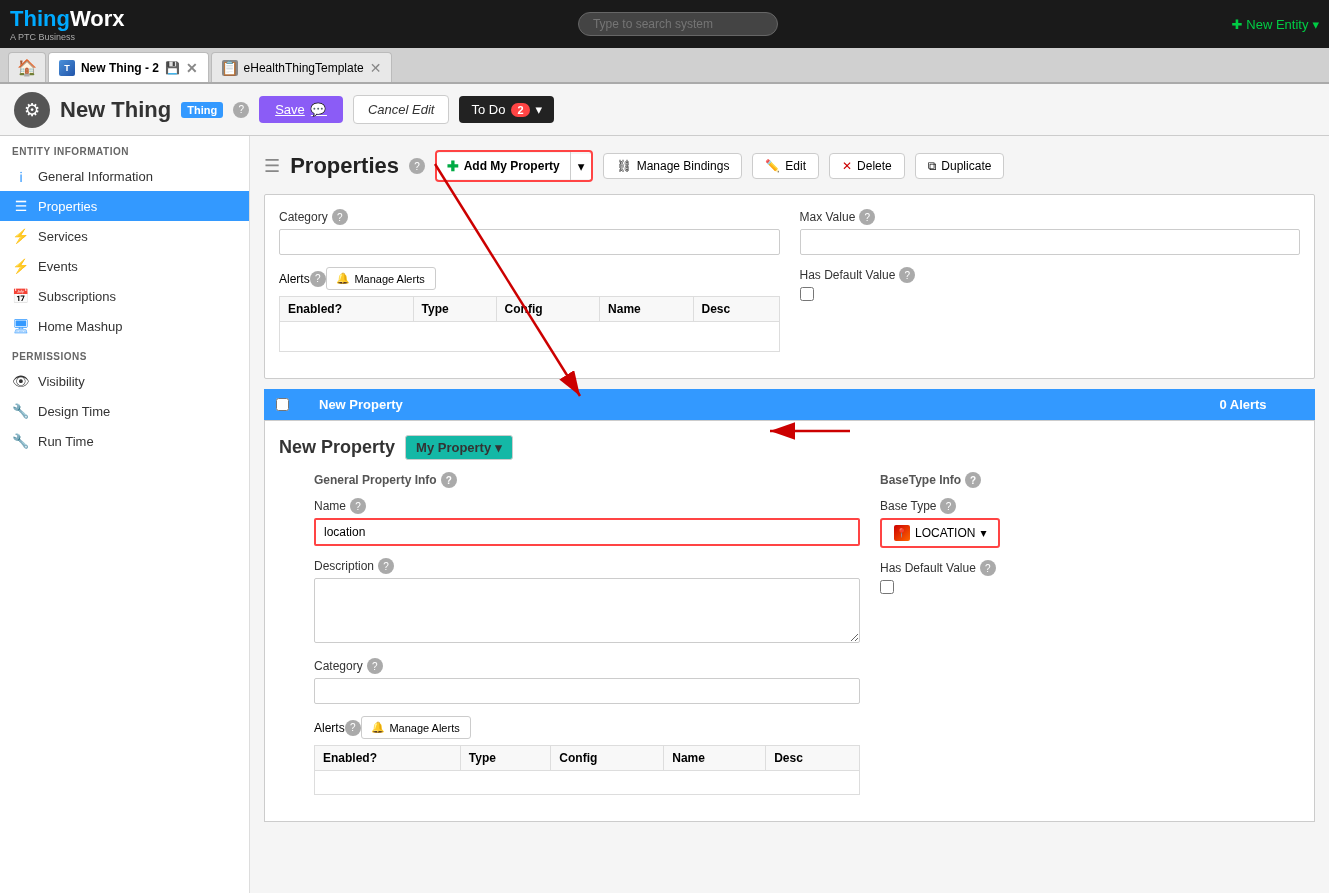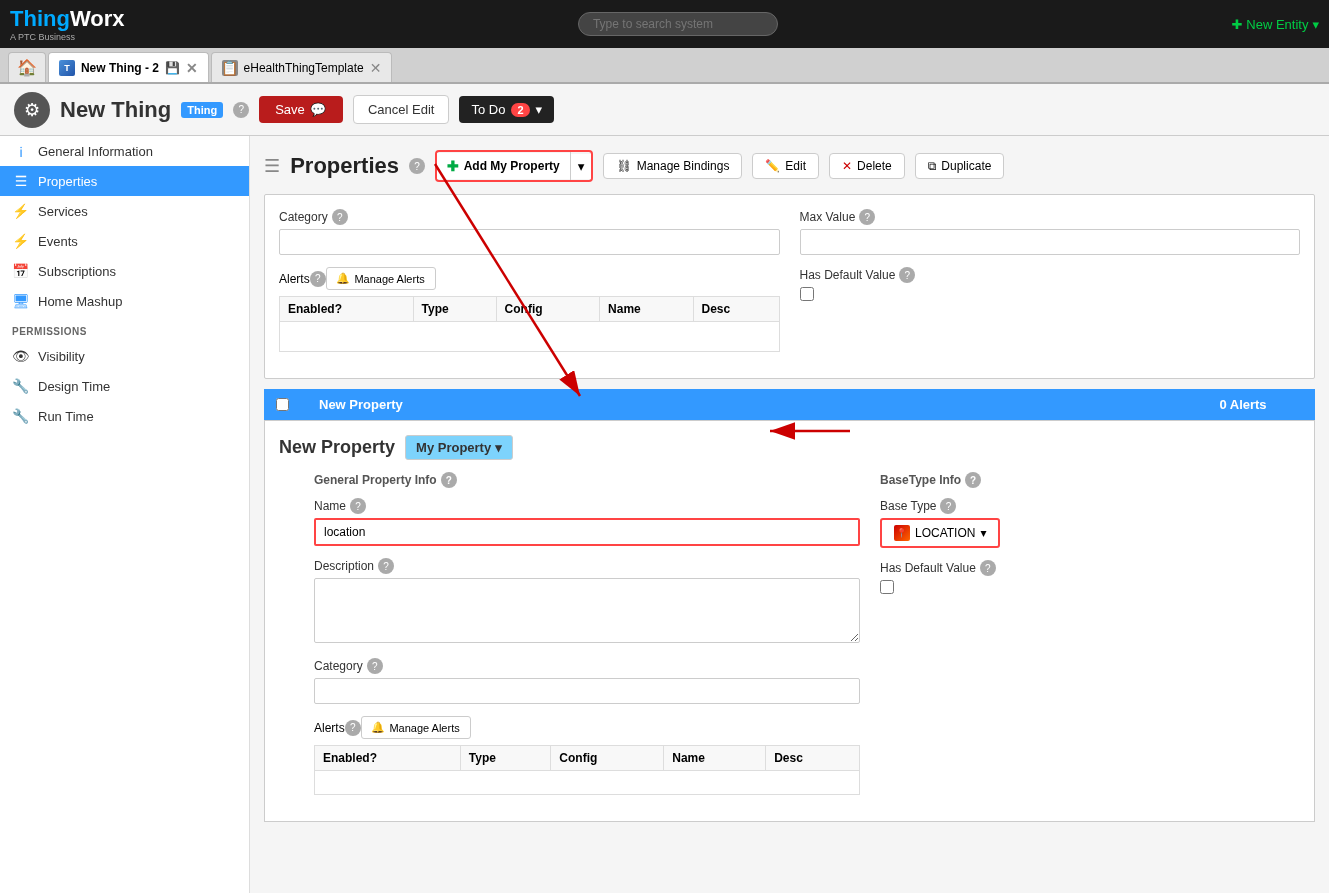--- a/index.html
+++ b/index.html
@@ -91,37 +91,38 @@
       width: 36px; height: 36px;
       background: #555;
       border-radius: 50%;
       display: flex; align-items: center; justify-content: center;
       color: white; font-size: 18px;
     }
     .thing-title { font-size: 22px; font-weight: bold; color: #333; }
     .thing-badge { background: #3399ff; color: white; padding: 2px 6px; border-radius: 3px; font-size: 11px; font-weight: bold; }
     .help-badge { background: #aaa; color: white; width: 16px; height: 16px; border-radius: 50%; font-size: 10px; display: inline-flex; align-items: center; justify-content: center; cursor: pointer; }
     .save-btn {
-      background: #b91c1c;
+      background: #8b5cf6;
       color: white;
       border: none;
       padding: 6px 16px;
       border-radius: 4px;
       cursor: pointer;
       font-size: 13px;
-      display: flex; align-items: center; gap: 6px;
+      display: flex; align-items: center; gap: 6px; text-decoration: underline;
     }
     .cancel-btn {
       background: white;
       color: #333;
       border: 1px solid #ccc;
       padding: 6px 14px;
       border-radius: 4px;
       cursor: pointer;
       font-size: 13px;
+      font-style: italic;
     }
     .todo-btn {
       background: #222;
       color: white;
       border: none;
       padding: 6px 12px;
       border-radius: 4px;
       cursor: pointer;
       font-size: 13px;
       display: flex; align-items: center; gap: 6px;
@@ -277,21 +278,21 @@
     .new-property-title {
       font-size: 18px;
       font-weight: bold;
       color: #333;
       margin-bottom: 12px;
       display: flex;
       align-items: center;
       gap: 10px;
     }
     .my-property-dropdown {
-      background: #7dd3fc;
+      background: #14b8a6;
       border: 1px solid #ccc;
       padding: 4px 10px;
       border-radius: 3px;
       font-size: 13px;
       cursor: pointer;
       display: flex; align-items: center; gap: 4px;
     }
 
     .two-col-form {
       display: flex;
@@ -417,20 +418,21 @@
   <button class="todo-btn">
     <span>To Do</span>
     <span class="todo-badge">2</span>
     <span>▾</span>
   </button>
 </div>
 
 <div class="main-layout">
 
   <div class="sidebar">
+    <div class="sidebar-section-title">ENTITY INFORMATION</div>
     <div class="sidebar-item">
       <span class="s-icon" style="color:#3399ff;">ℹ</span>
       <span>General Information</span>
     </div>
     <div class="sidebar-item active">
       <span class="s-icon">☰</span>
       <span>Properties</span>
     </div>
     <div class="sidebar-item">
       <span class="s-icon" style="color:#ffaa00;">⚡</span>

